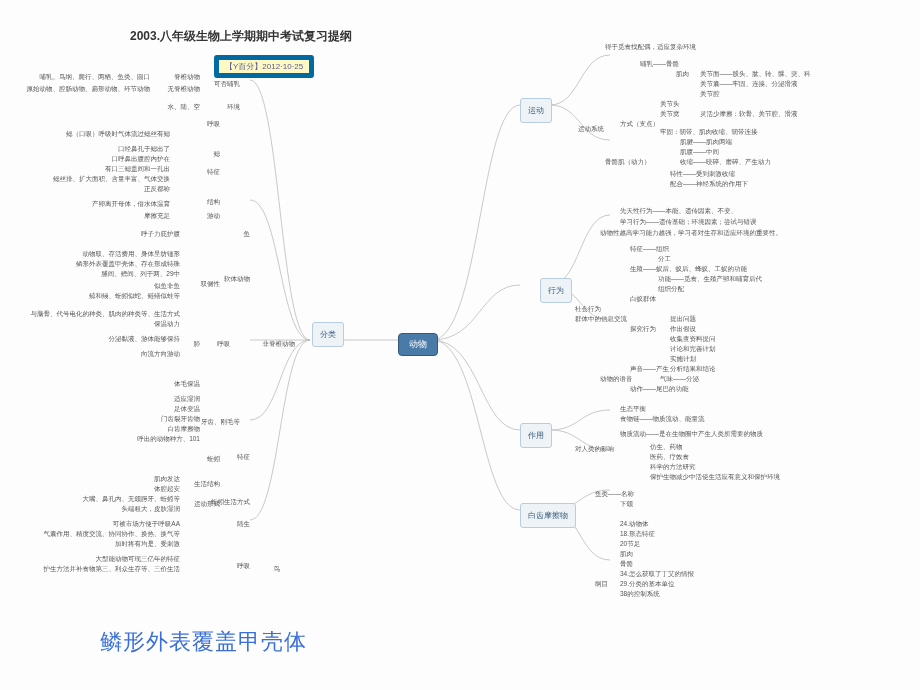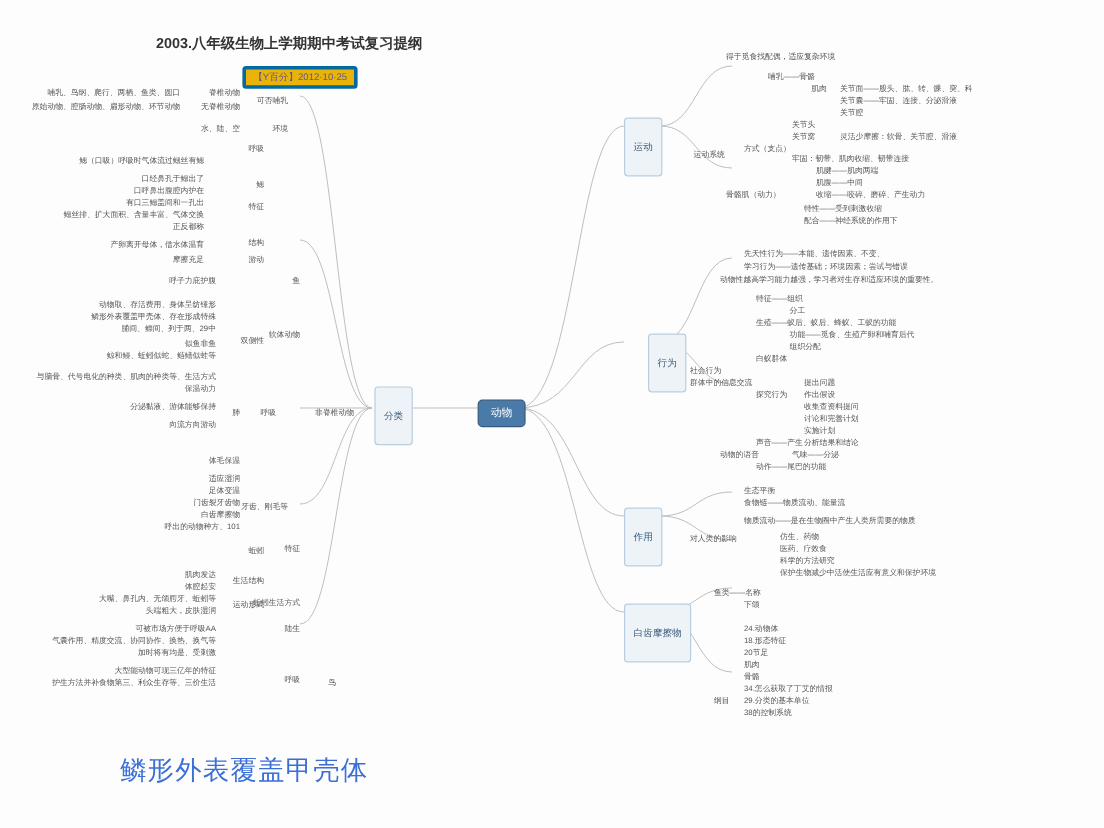--- a/index.html
+++ b/index.html
@@ -15,25 +15,25 @@
     position: absolute;
     top: 28px;
     left: 130px;
     font-size: 12px;
     font-weight: bold;
     color: #333;
   }
   .subtitle {
     position: absolute;
     top: 55px;
-    left: 202px;
+    left: 214px;
     font-size: 8px;
     color: #5a5a9a;
-    background: #eab308;
-    border: 3px solid #0369a1;
+    background: #fef9c3;
+    border: 5px solid #0369a1;
     border-radius: 3px;
     padding: 1px 6px;
   }
   .root-node {
     position: absolute;
     top: 333px;
     left: 398px;
     background: #4a7aa8;
     color: #fff;
     font-size: 9px;
@@ -41,21 +41,21 @@
     border-radius: 4px;
     border: 1px solid #355a7d;
   }
   .branch-node {
     position: absolute;
     background: #eef3f8;
     border: 1px solid #b8cde0;
     border-radius: 3px;
     font-size: 8px;
     color: #3a5a7a;
-    padding: 18px 7px;
+    padding: 6px 7px;
   }
   .leaf {
     position: absolute;
     font-size: 6.5px;
     color: #555;
     white-space: nowrap;
   }
   .leaf-r { text-align: left; }
   .leaf-l { text-align: right; }
   .footer-text {

